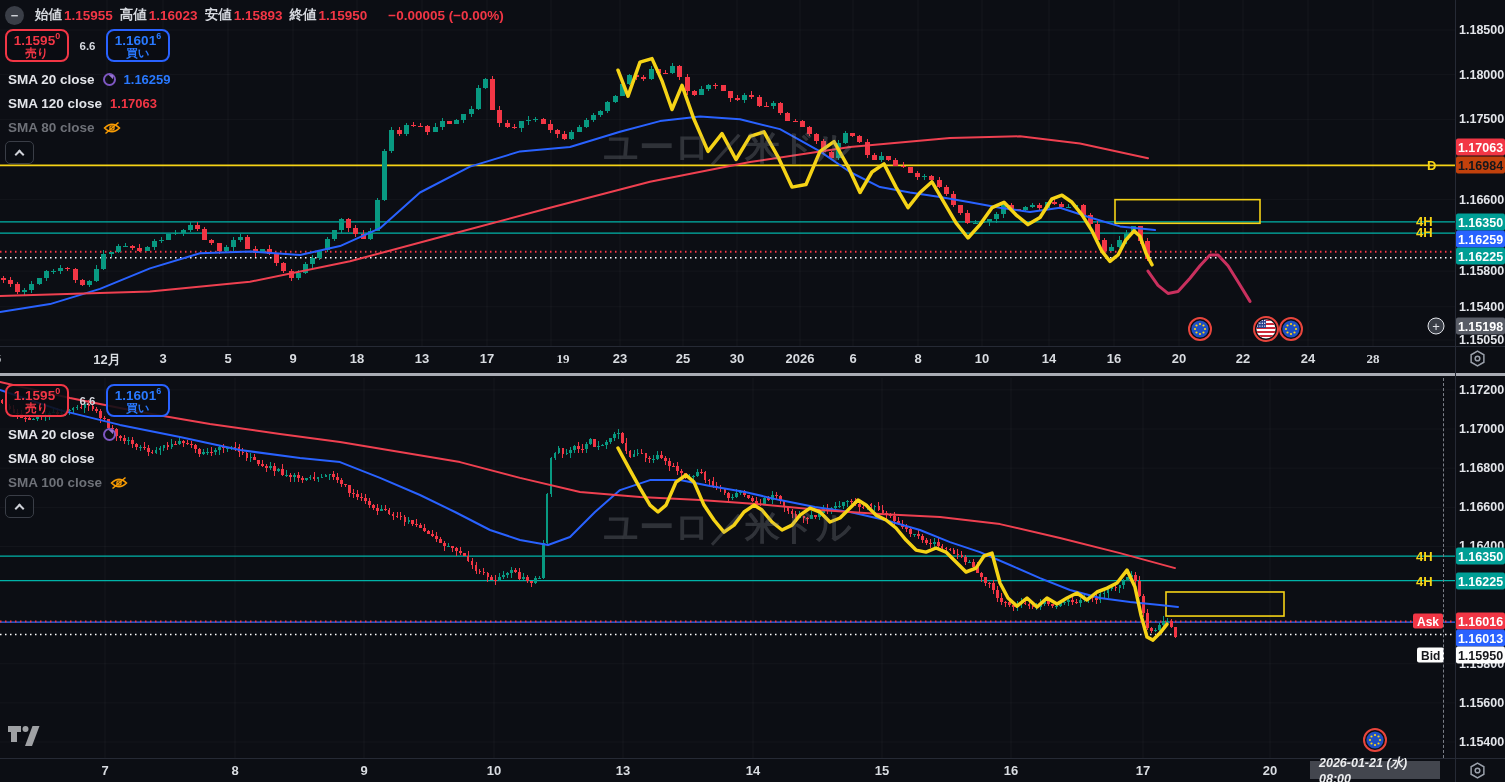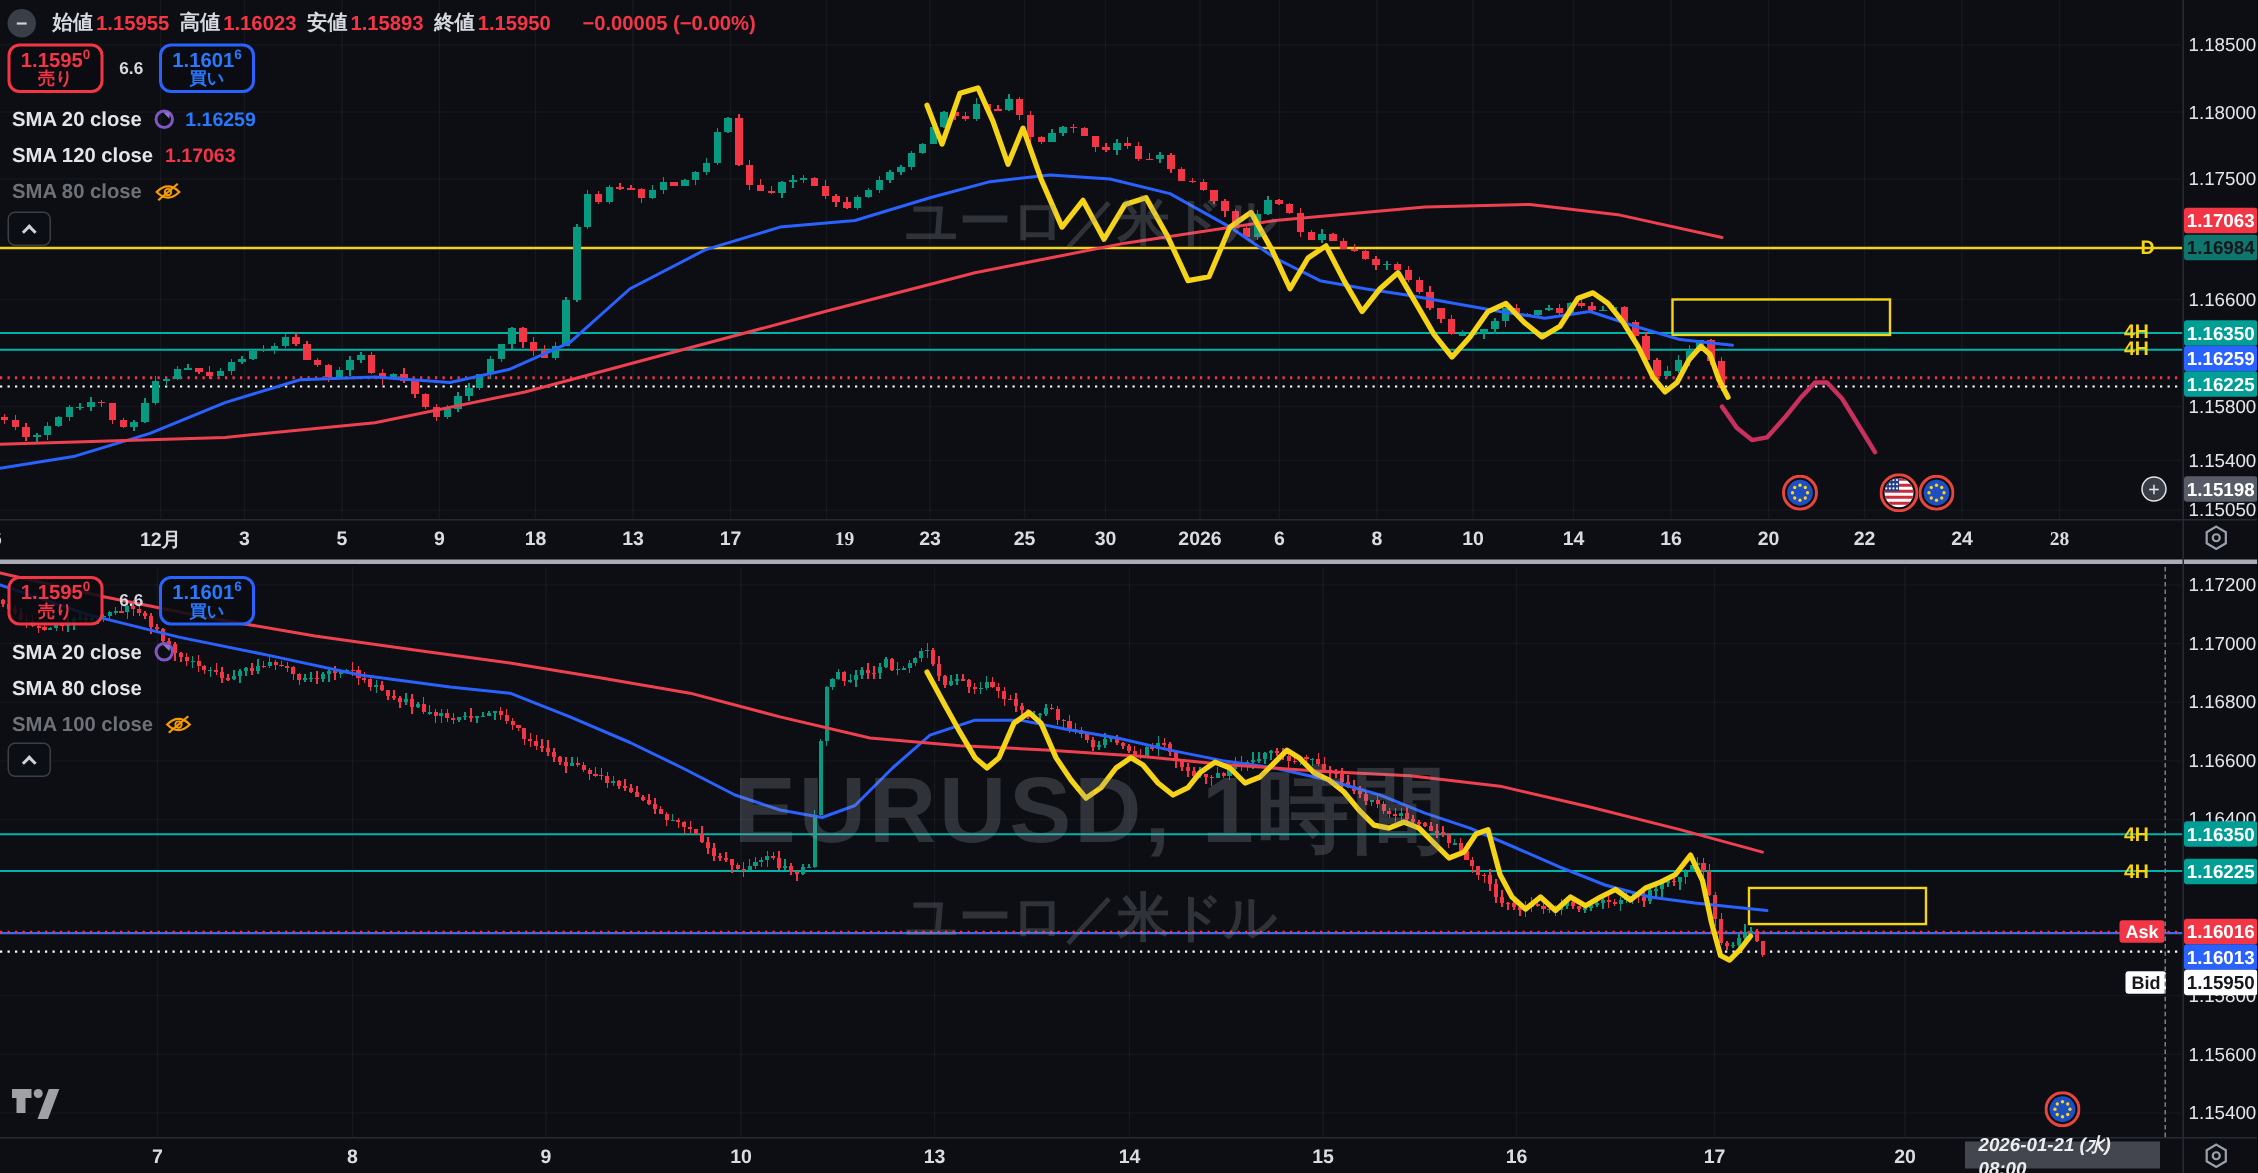--- a/index.html
+++ b/index.html
@@ -38,25 +38,25 @@
   
   .lg-row{position:absolute;left:8px;display:flex;align-items:center;gap:8px;font-size:13.5px;font-weight:bold;color:#e2e4e9;white-space:nowrap;}
   .lg-row.muted{color:#6e7178;}
   .lg-val{font-size:13px;}
   .icon-sync{width:13px;height:13px;border:2px solid #7e57c2;border-radius:50%;position:relative;display:inline-block;}
   .icon-sync::after{content:"";position:absolute;right:-2px;top:-3px;border:3px solid transparent;border-bottom-color:#9575cd;transform:rotate(45deg);}
   .collapse-btn{position:absolute;width:29px;height:23px;border:1px solid #3a3e47;border-radius:5px;background:rgba(12,14,20,0.7);cursor:pointer;}
   .collapse-btn i{position:absolute;left:10px;top:9px;width:7px;height:7px;border-top:2px solid #cfd2d8;border-left:2px solid #cfd2d8;transform:rotate(45deg);}
 
   
-  .plabel{position:absolute;left:1459px;font-size:12.5px;font-weight:normal;color:#e3e5ea;transform:translateY(-50%);}
+  .plabel{position:absolute;left:1459px;font-size:12.5px;font-weight:bold;color:#e3e5ea;transform:translateY(-50%);}
   .pbadge{position:absolute;left:1456px;width:49px;height:17px;border-radius:2px;font-size:12.5px;font-weight:bold;
     display:flex;align-items:center;justify-content:center;transform:translateY(-50%);}
   .bg-red{background:#f23645;color:#fff;}
-  .bg-yellow{background:#0f766e;color:#15171c;}
+  .bg-yellow{background:#c2410c;color:#15171c;}
   .bg-teal{background:#009e95;color:#fff;}
   .bg-blue{background:#2962ff;color:#fff;}
   .bg-white{background:#fdfdfd;color:#15171c;}
   .bg-gray{background:#585c66;color:#fff;}
   .axmark{position:absolute;font-size:13px;font-weight:bold;color:#f5d316;transform:translateY(-50%);line-height:1;}
   .axmark.mini-red{background:#f23645;color:#fff;border-radius:2px;padding:1.5px 4px;font-size:12px;}
   .axmark.mini-white{background:#fdfdfd;color:#15171c;border-radius:2px;padding:1.5px 4px;font-size:12px;}
   .ttick{position:absolute;transform:translateX(-50%);font-size:13px;font-weight:bold;color:#d9dce1;}
   .tstamp{position:absolute;height:18px;background:#43464e;color:#ecedef;font-size:12.5px;font-weight:bold;
     display:flex;align-items:center;padding:0 9px;transform:translateX(-50%);font-style:italic;}
@@ -1110,21 +1110,20 @@
       <path d="M1.5 7 Q9 -0.5 16.5 7 Q9 14.5 1.5 7 Z" fill="none" stroke="#f79b04" stroke-width="1.5"></path>
       <circle cx="9" cy="7" r="2.1" fill="none" stroke="#f79b04" stroke-width="1.3"></circle>
       <line x1="2.5" y1="12.5" x2="15.5" y2="1.5" stroke="#f79b04" stroke-width="1.5"></line>
     </svg>
   </div>
   <div class="collapse-btn" style="left:5px;top:141px;">
       <i></i>
     </div>
 
   <div class="watermark" style="top:498px;">
-    <div class="wm-title">EURUSD, 1時間</div>
     <div class="wm-sub">ユーロ／米ドル</div>
   </div>
 
   <div class="trade-buttons" style="left:5px;top:384px;">
     <div class="tbtn sell">
       <div class="bp"><span>1.1595</span><sup>0</sup></div>
       <div class="bl">売り</div>
     </div>
     <div class="spread">6.6</div>
     <div class="tbtn buy">

